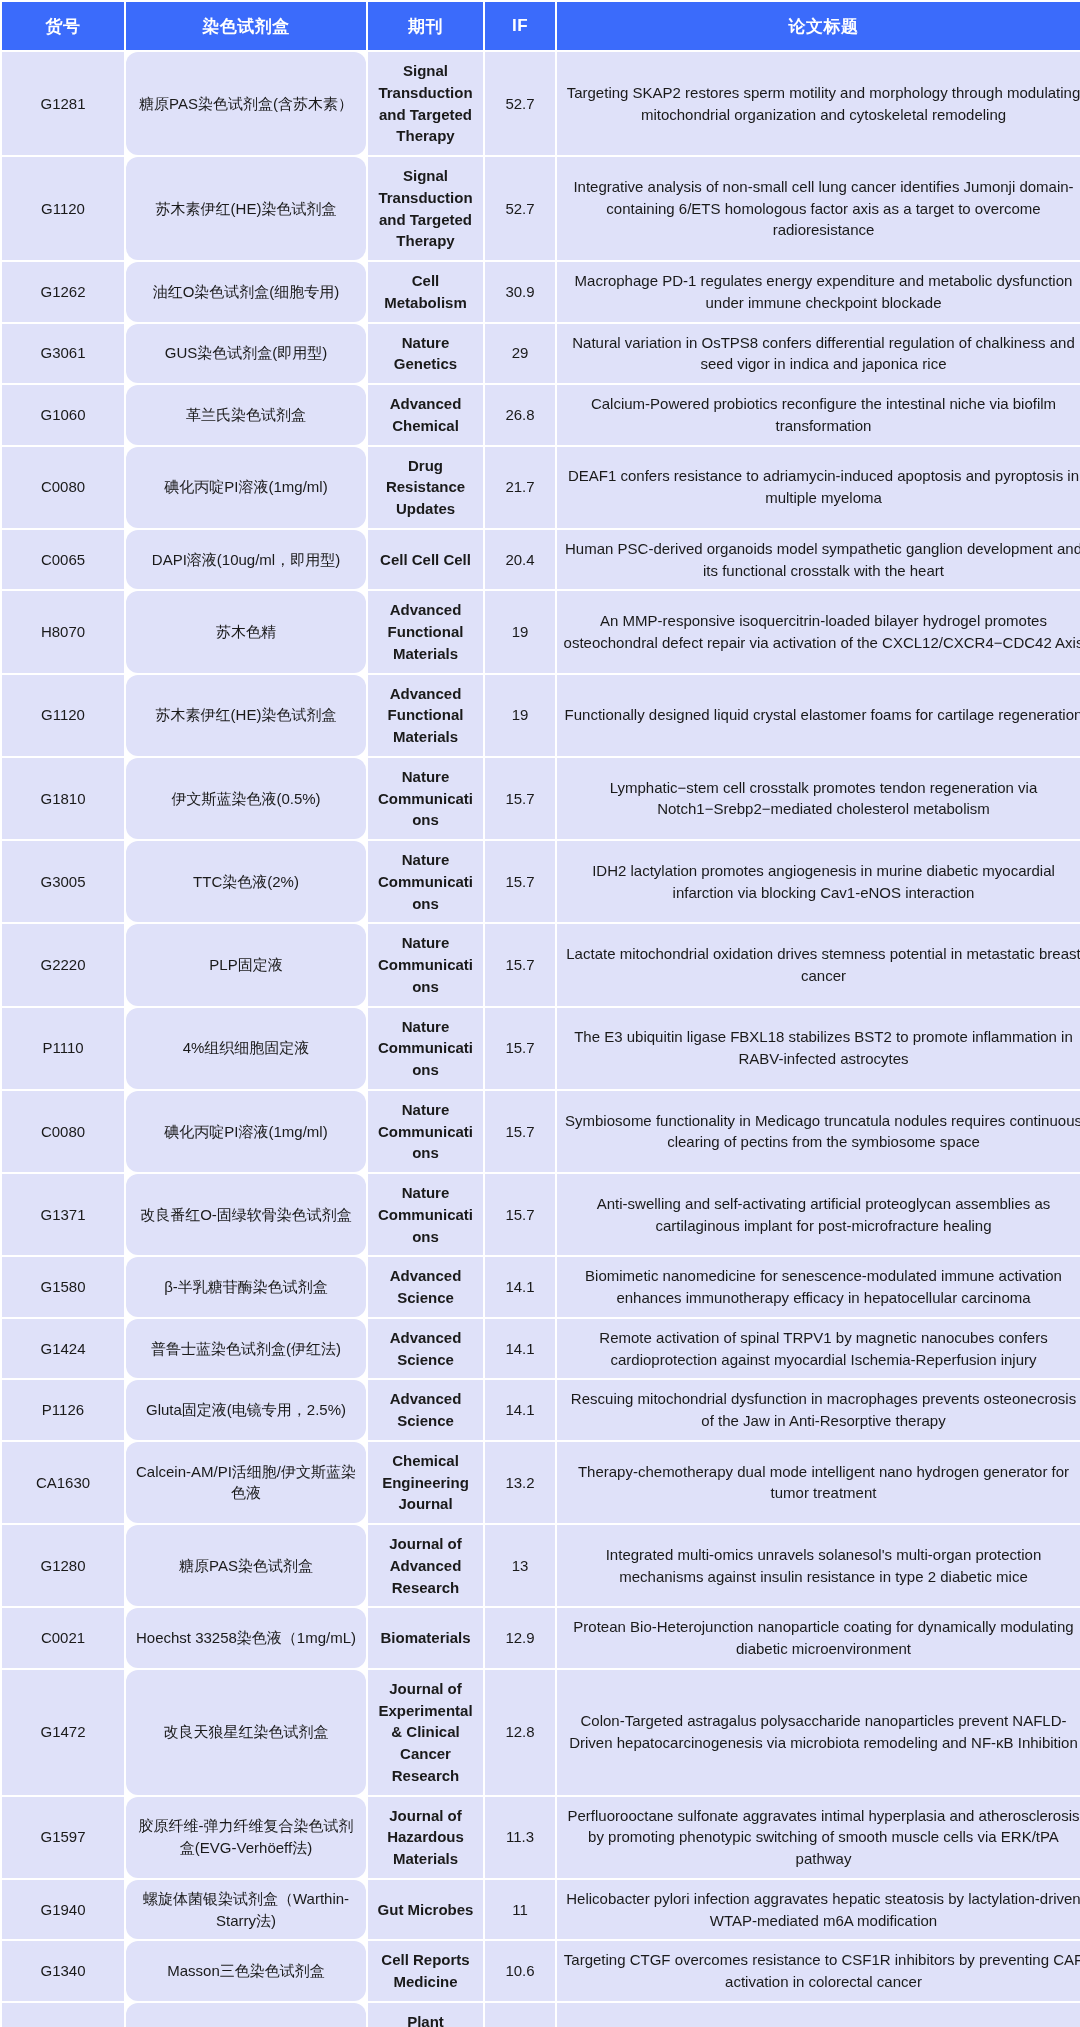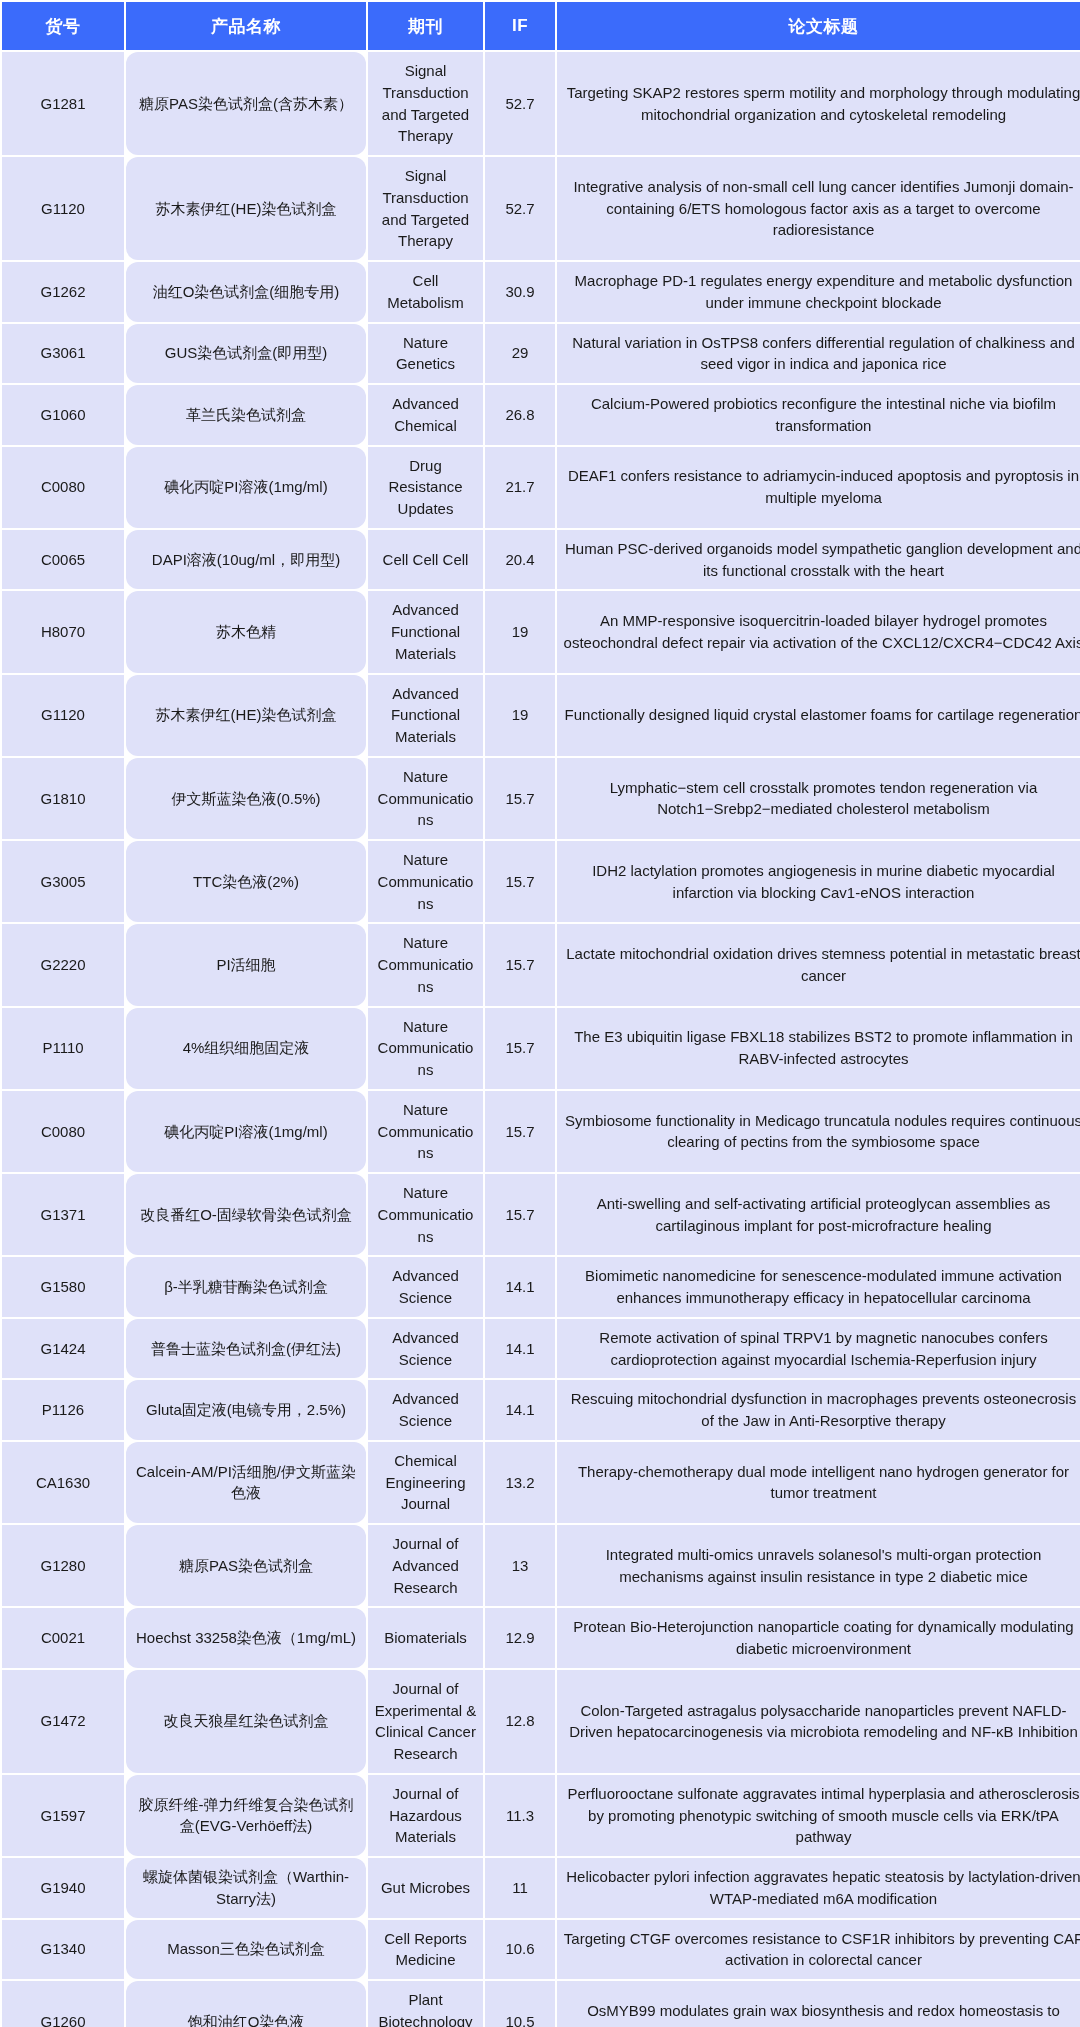--- a/index.html
+++ b/index.html
@@ -34,21 +34,21 @@
     color: #1a1a1a;
     font-size: 15px;
     line-height: 1.45;
     padding: 8px 6px;
     text-align: center;
     vertical-align: middle;
     word-wrap: break-word;
   }
   td.c-code   { font-size: 15.5px; margin-top: 28px; }
   td.c-name   { font-size: 15.5px; border-radius: 12px; }
-  td.c-journal{ font-size: 15.5px; }
+  td.c-journal{ font-size: 15.5px; font-weight: bold; }
   td.c-if     { font-size: 15.5px; }
   td.c-title  { font-size: 15px; }
   col.w-code   { width: 122px; }
   col.w-name   { width: 240px; }
   col.w-journal{ width: 115px; }
   col.w-if     { width: 70px; }
   col.w-title  { width: 533px; }
 </style>
 </head>
 <body>
@@ -57,21 +57,21 @@
   <colgroup>
     <col class="w-code">
     <col class="w-name">
     <col class="w-journal">
     <col class="w-if">
     <col class="w-title">
   </colgroup>
   <thead>
     <tr>
       <th>货号</th>
-      <th>产品名称</th>
+      <th>染色试剂盒</th>
       <th>期刊</th>
       <th>IF</th>
       <th>论文标题</th>
     </tr>
   </thead>
   <tbody id="table-body">
       <tr>
         <td class="c-code">G1281</td>
         <td class="c-name">糖原PAS染色试剂盒(含苏木素）</td>
         <td class="c-journal">Signal Transduction and Targeted Therapy</td>
@@ -143,21 +143,21 @@
       </tr>
       <tr>
         <td class="c-code">G3005</td>
         <td class="c-name">TTC染色液(2%)</td>
         <td class="c-journal">Nature Communications</td>
         <td class="c-if">15.7</td>
         <td class="c-title">IDH2 lactylation promotes angiogenesis in murine diabetic myocardial infarction via blocking Cav1-eNOS interaction</td>
       </tr>
       <tr>
         <td class="c-code">G2220</td>
-        <td class="c-name">PI活细胞</td>
+        <td class="c-name">PLP固定液</td>
         <td class="c-journal">Nature Communications</td>
         <td class="c-if">15.7</td>
         <td class="c-title">Lactate mitochondrial oxidation drives stemness potential in metastatic breast cancer</td>
       </tr>
       <tr>
         <td class="c-code">P1110</td>
         <td class="c-name">4%组织细胞固定液</td>
         <td class="c-journal">Nature Communications</td>
         <td class="c-if">15.7</td>
         <td class="c-title">The E3 ubiquitin ligase FBXL18 stabilizes BST2 to promote inflammation in RABV-infected astrocytes</td>

